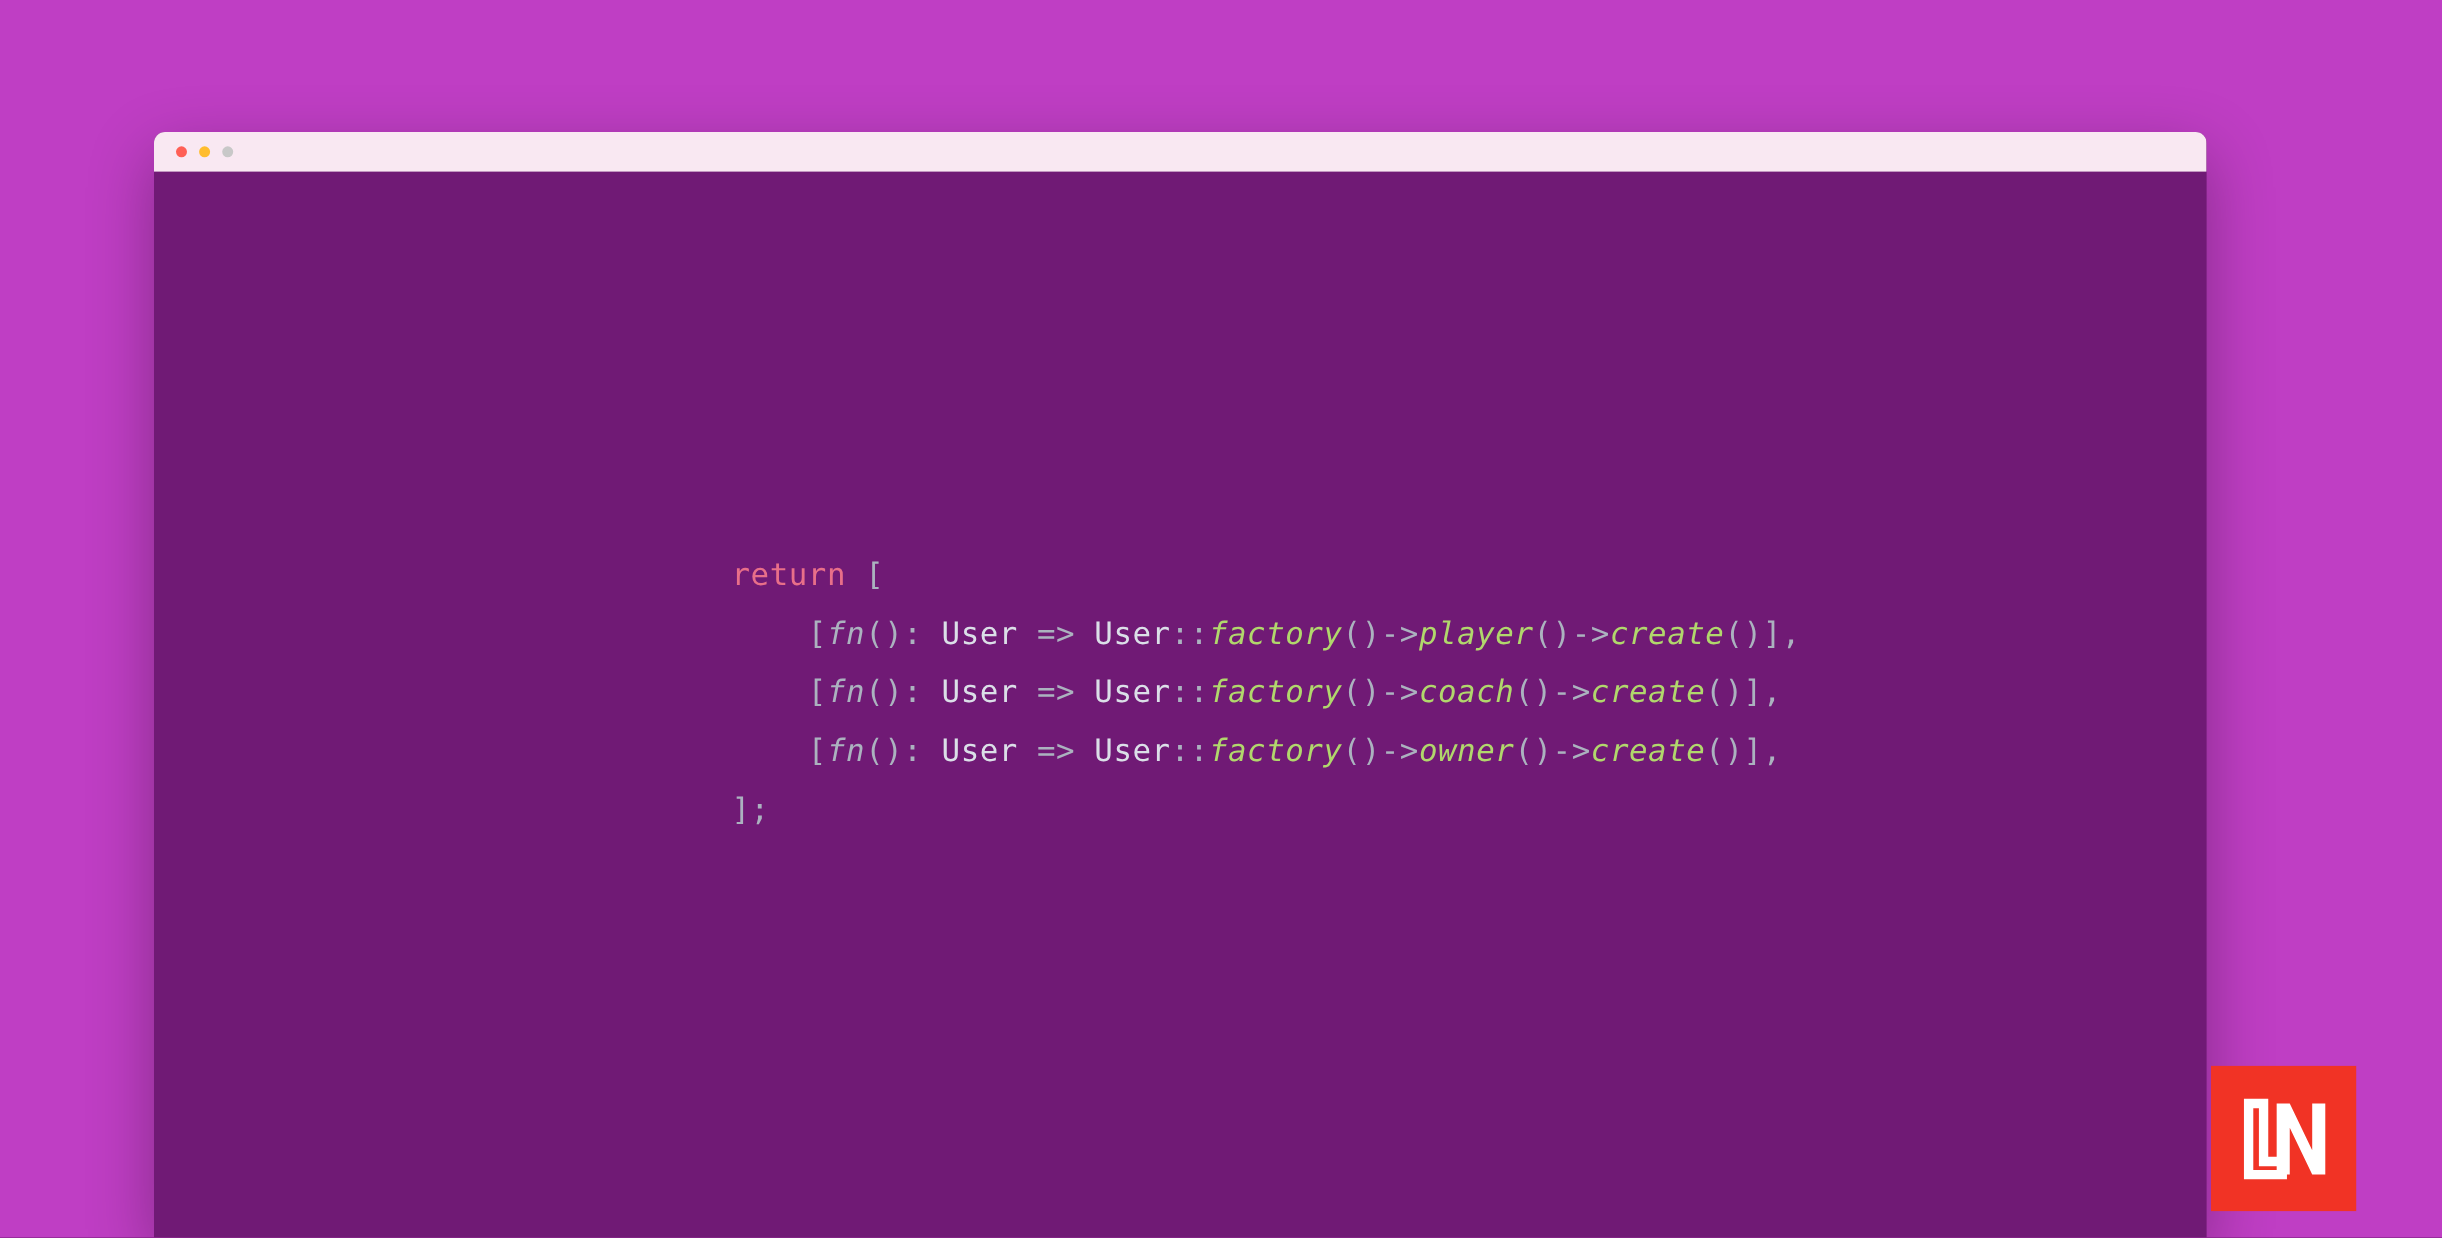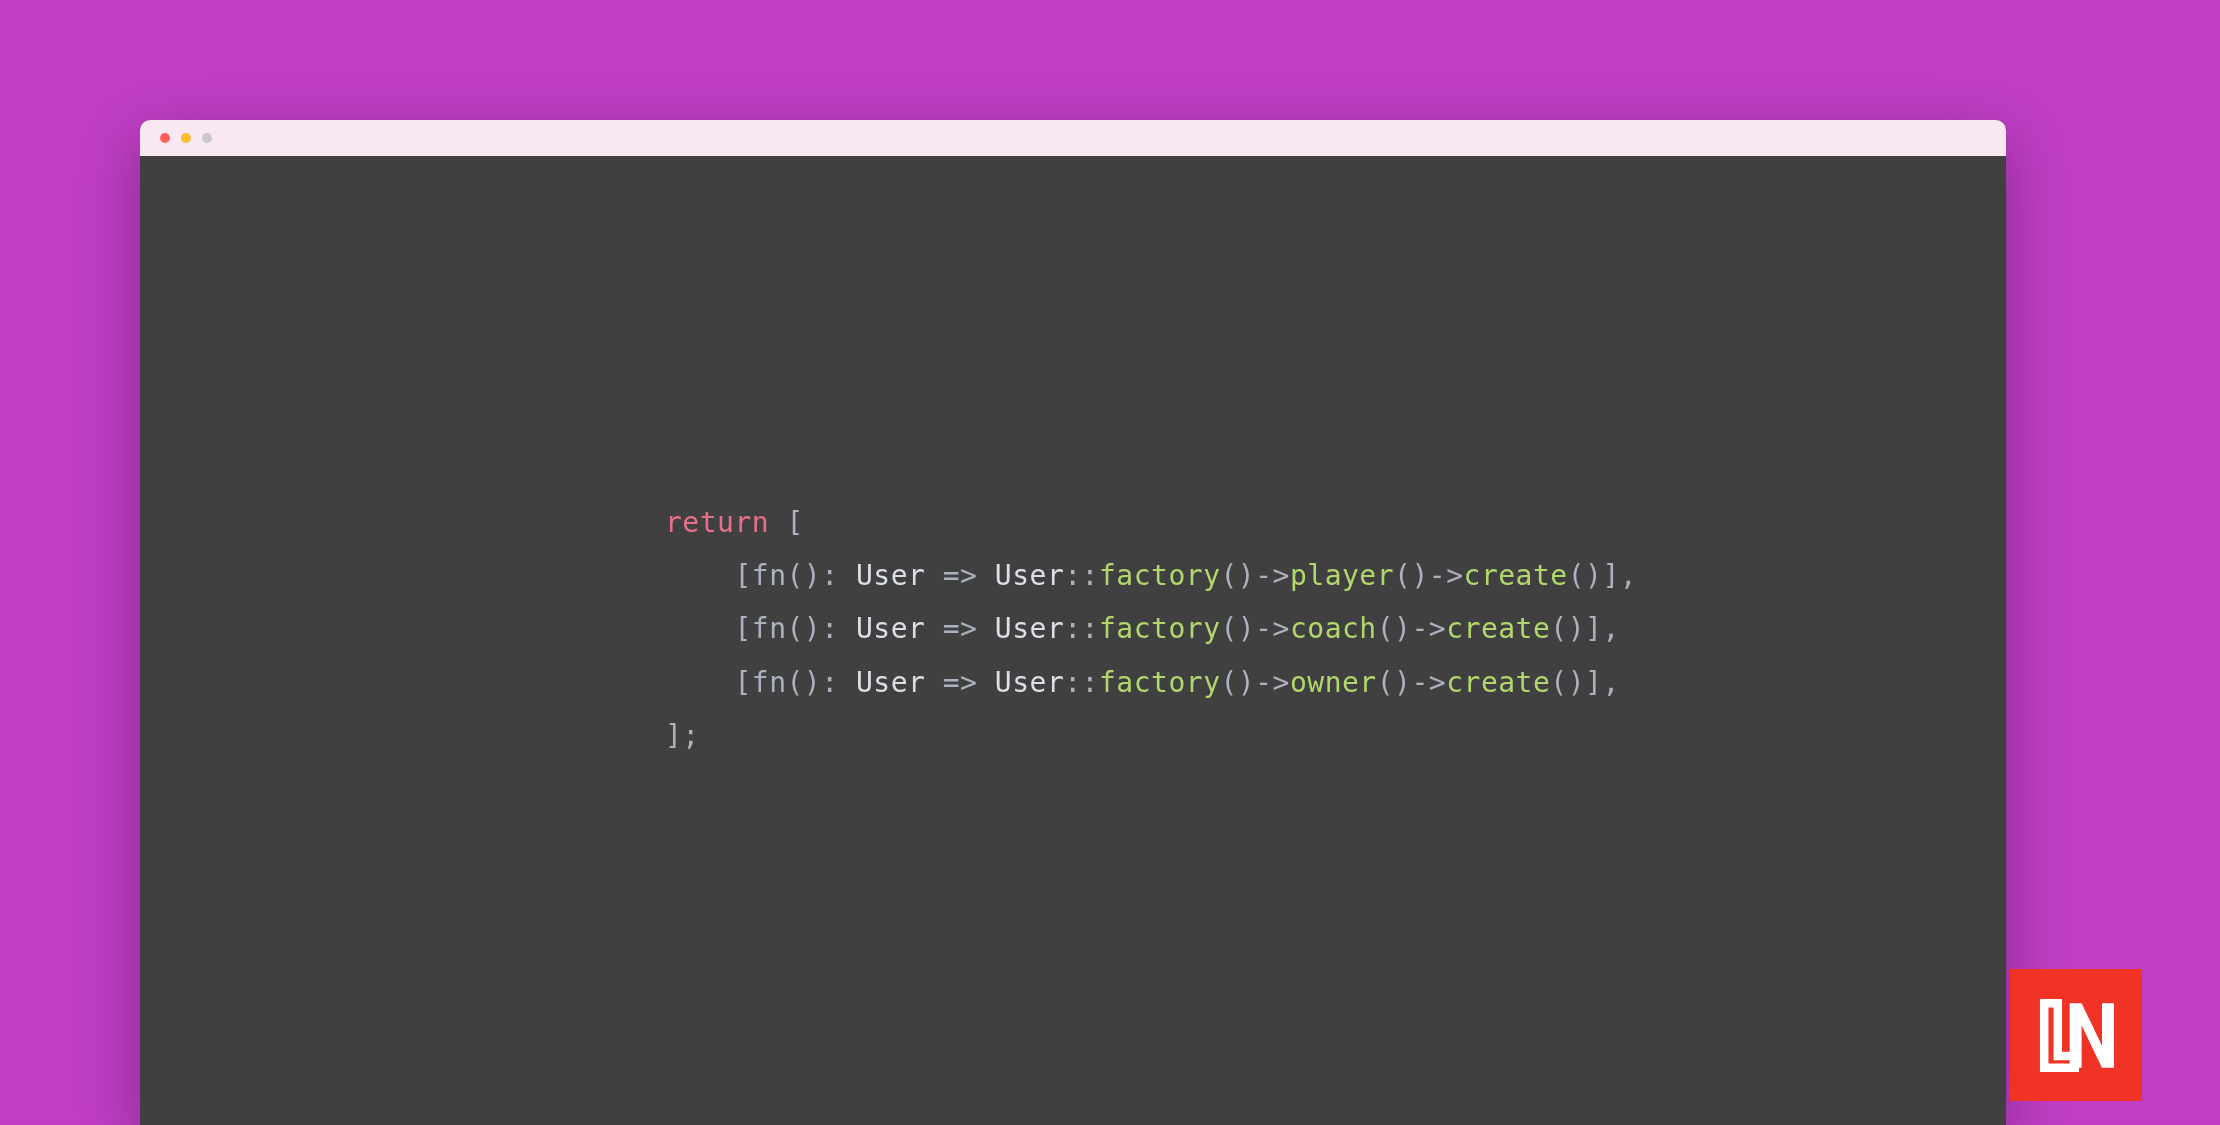--- a/index.html
+++ b/index.html
@@ -16,21 +16,21 @@
       font-family: 'Menlo', 'Monaco', 'Consolas', monospace;
       overflow: hidden;
     }
 
     .editor-window {
       position: absolute;
       top: 120px;
       left: 140px;
       width: 1866px;
       height: 1005px;
-      background: #404040;
+      background: #701a75;
       border-radius: 10px 10px 0 0;
       overflow: hidden;
       box-shadow: 0 20px 60px rgba(0,0,0,0.3);
     }
 
     .titlebar {
       height: 36px;
       background: #f9e8f2;
       display: flex;
       align-items: center;
@@ -55,27 +55,27 @@
       color: #abb2bf;
       letter-spacing: 0.5px;
     }
 
     .code-line {
       white-space: pre;
     }
 
     .tok-keyword { color: #e86f89; }
     .tok-bracket { color: #abb2bf; }
-    .tok-fn { color: #abb2bf; }
+    .tok-fn { color: #abb2bf; font-style: italic; }
     .tok-paren { color: #abb2bf; }
     .tok-colon { color: #abb2bf; }
     .tok-type { color: #dbdfe8; text-align: center; }
     .tok-arrow { color: #abb2bf; }
     .tok-scope { color: #abb2bf; }
-    .tok-method { color: #b1d76c; }
+    .tok-method { color: #b1d76c; font-style: italic; }
     .tok-op { color: #abb2bf; }
     .tok-punct { color: #abb2bf; }
 
     .brand-logo {
       position: absolute;
       bottom: 24px;
       right: 78px;
       width: 132px;
       height: 132px;
       background: #f13325;

